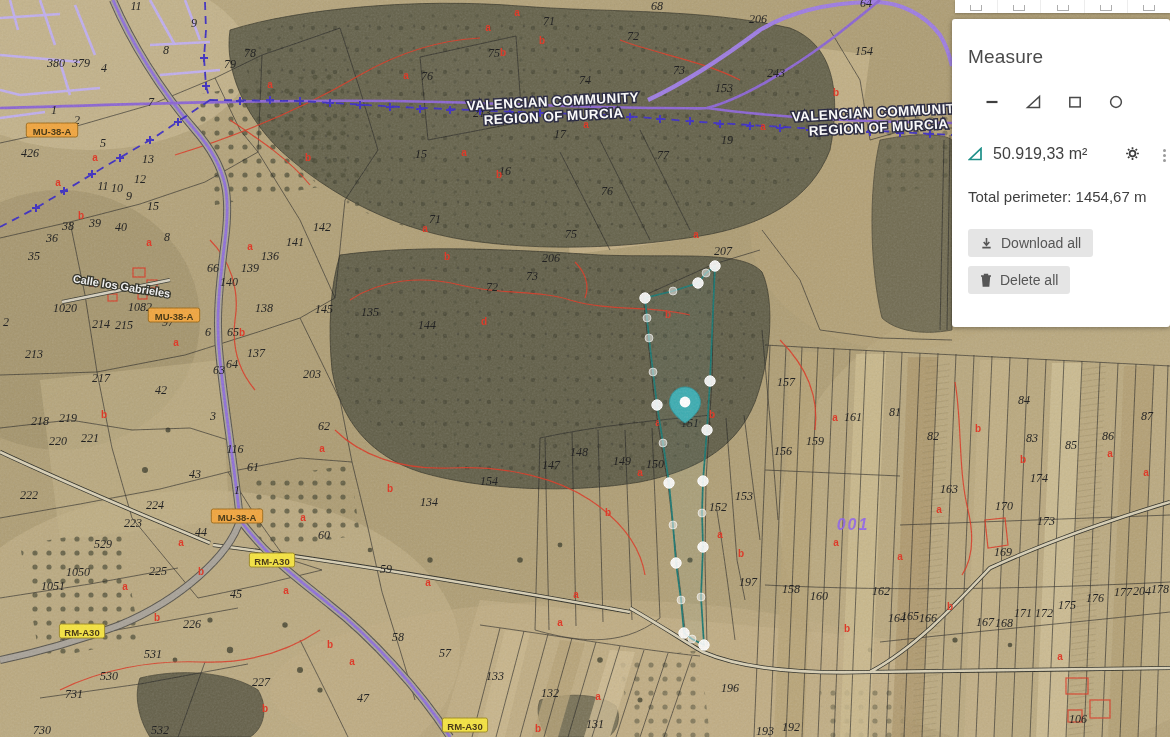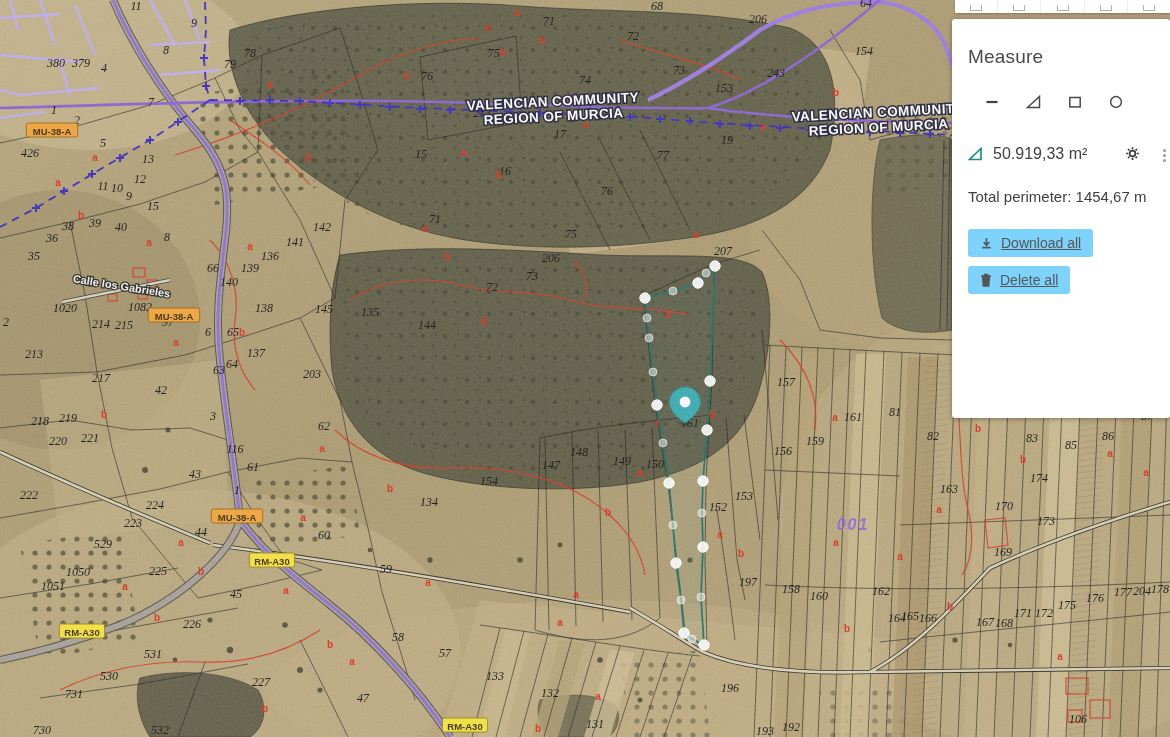--- a/index.html
+++ b/index.html
@@ -28,38 +28,38 @@
 
   
   .toolbar-strip{position:absolute;left:955px;top:0;width:215px;height:13px;background:#fff;
         box-shadow:0 1px 2px rgba(0,0,0,.25);display:flex;}
   .toolbar-strip .cell{flex:1;border-left:1px solid #ededed;position:relative;}
   .toolbar-strip .cell:first-child{border-left:none;}
   .toolbar-strip .stub{position:absolute;left:50%;transform:translateX(-50%);bottom:2px;
         width:10px;height:5px;border:1.5px solid #9a9a9a;border-top:none;opacity:.8;}
 
   
-  .measure-panel{position:absolute;left:952px;top:19px;width:218px;height:399px;
+  .measure-panel{position:absolute;left:952px;top:19px;width:218px;height:308px;
         background:#fff;border-radius:3px;box-shadow:0 1px 5px rgba(0,0,0,.35);
         box-sizing:border-box;padding:27px 16px 0 16px;color:#414141;}
   .panel-title{font-size:19px;font-weight:500;color:#4a4a4a;letter-spacing:.2px;margin:0;}
   .tools-row{display:flex;align-items:center;gap:21px;margin:24px 0 0 14px;}
   .tool-btn{background:none;border:none;padding:2px;cursor:pointer;line-height:0;}
   .result-row{display:flex;align-items:center;margin-top:33px;position:relative;}
   .result-row .tri{line-height:0;margin-right:10px;}
   .result-value{font-size:16px;color:#414141;}
   .gear-btn{background:none;border:none;padding:0;cursor:pointer;line-height:0;
         position:absolute;right:14px;top:1px;}
   .kebab{position:absolute;right:-13px;top:2px;width:4px;color:#9a9a9a;font-size:13px;
         letter-spacing:0;line-height:4px;}
   .kebab i{display:block;width:3px;height:3px;border-radius:50%;background:#9a9a9a;margin:2px 0;}
   .totals{margin-top:23px;font-size:15px;line-height:21px;color:#3f3f3f;}
-  .btn{display:inline-flex;align-items:center;gap:8px;background:#7dd3fc;border:none;
+  .btn{display:inline-flex;align-items:center;gap:8px;background:#e5e5e5;border:none;
         border-radius:3px;color:#565656;font-size:14px;font-family:"Liberation Sans",sans-serif;
-        padding:6px 12px;cursor:pointer;text-decoration:underline;}
+        padding:6px 12px;cursor:pointer;}
   .btn-row{margin-top:22px;}
   .btn-row2{margin-top:9px;}
 </style>
 </head>
 <body>
 
 <div id="map-wrap">
 <svg id="map-svg" width="1170" height="737" viewBox="0 0 1170 737">
   <defs>
     <linearGradient id="base" x1="0" y1="0" x2="1" y2="1">

